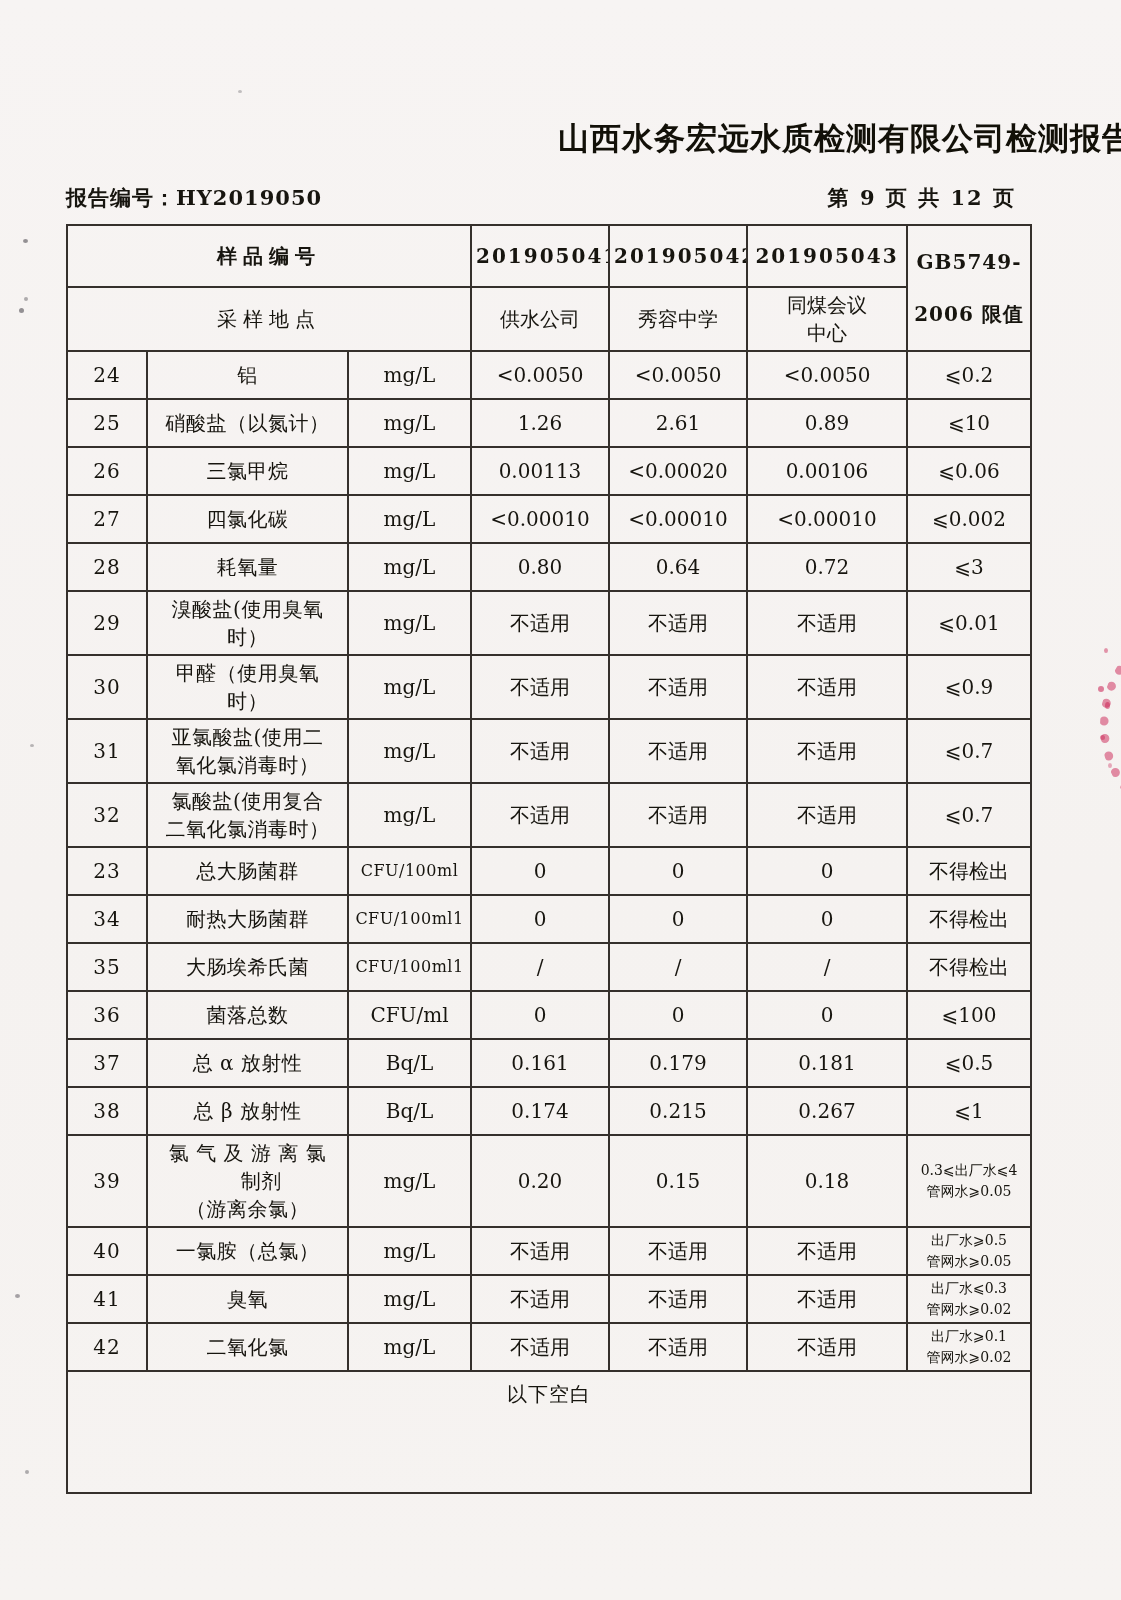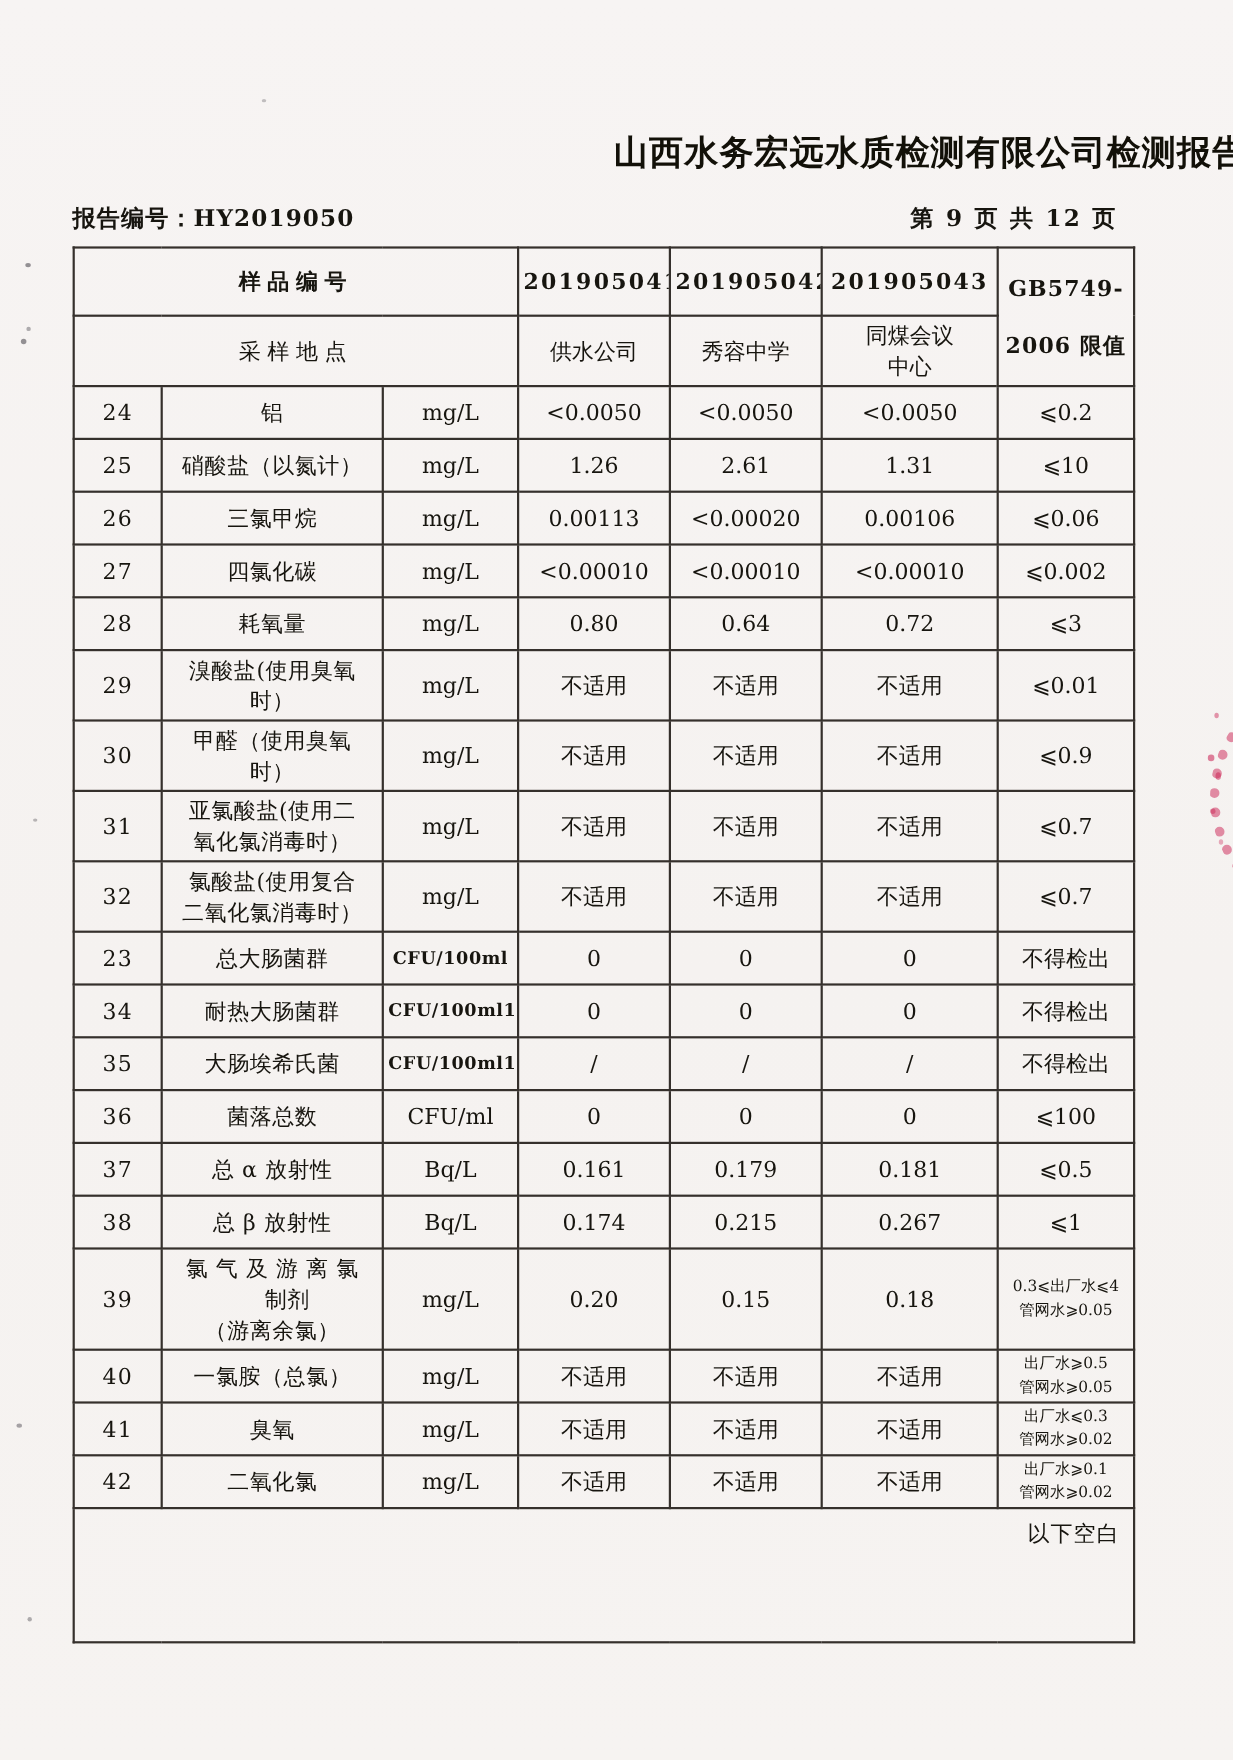--- a/index.html
+++ b/index.html
@@ -36,26 +36,26 @@
   .limit-hdr div{font-size:20px;letter-spacing:1px;}
   .limit-hdr div:first-child{margin-bottom:24px;}
 
   tbody td{height:40px;}
   td.c-no{letter-spacing:1px;}
   td.c-name{
     text-align:left;padding-left:13px;white-space:pre-wrap;
     line-height:1.5;letter-spacing:0.5px;
   }
   td.c-unit{font-size:19px;}
-  td.c-unit.sm{font-size:16px;letter-spacing:0.5px;font-weight:bold;}
+  td.c-unit.sm{font-size:16px;letter-spacing:0.5px;}
   td.c-limit.multiline{font-size:14px;line-height:1.5;white-space:pre-line;padding:2px 1px;letter-spacing:0;}
   td.c-val, td.c-limit{white-space:pre-line;}
 
   tfoot td.blank-row{
-    height:104px;text-align:right;vertical-align:top;
+    height:104px;text-align:center;vertical-align:top;
     padding:8px 12px;font-size:20px;letter-spacing:1px;
   }
 
   
   .speck{position:absolute;border-radius:50%;background:rgba(66,62,70,0.55);}
   .sp1{left:23px;top:239px;width:5px;height:4px;}
   .sp2{left:24px;top:297px;width:4px;height:4px;background:rgba(66,62,70,0.4);}
   .sp3{left:19px;top:308px;width:5px;height:5px;}
   .sp4{left:30px;top:744px;width:4px;height:3px;background:rgba(66,62,70,0.35);}
   .sp5{left:15px;top:1294px;width:5px;height:4px;background:rgba(66,62,70,0.45);}
@@ -123,21 +123,21 @@
     <td class="c-val">&lt;0.0050</td>
     <td class="c-limit">⩽0.2</td>
   </tr>
 
   <tr>
     <td class="c-no">25</td>
     <td class="c-name">硝酸盐（以氮计）</td>
     <td class="c-unit">mg/L</td>
     <td class="c-val">1.26</td>
     <td class="c-val">2.61</td>
-    <td class="c-val">1.31</td>
+    <td class="c-val">0.89</td>
     <td class="c-limit">⩽10</td>
   </tr>
 
   <tr>
     <td class="c-no">26</td>
     <td class="c-name">三氯甲烷</td>
     <td class="c-unit">mg/L</td>
     <td class="c-val">0.00113</td>
     <td class="c-val">&lt;0.00020</td>
     <td class="c-val">0.00106</td>

